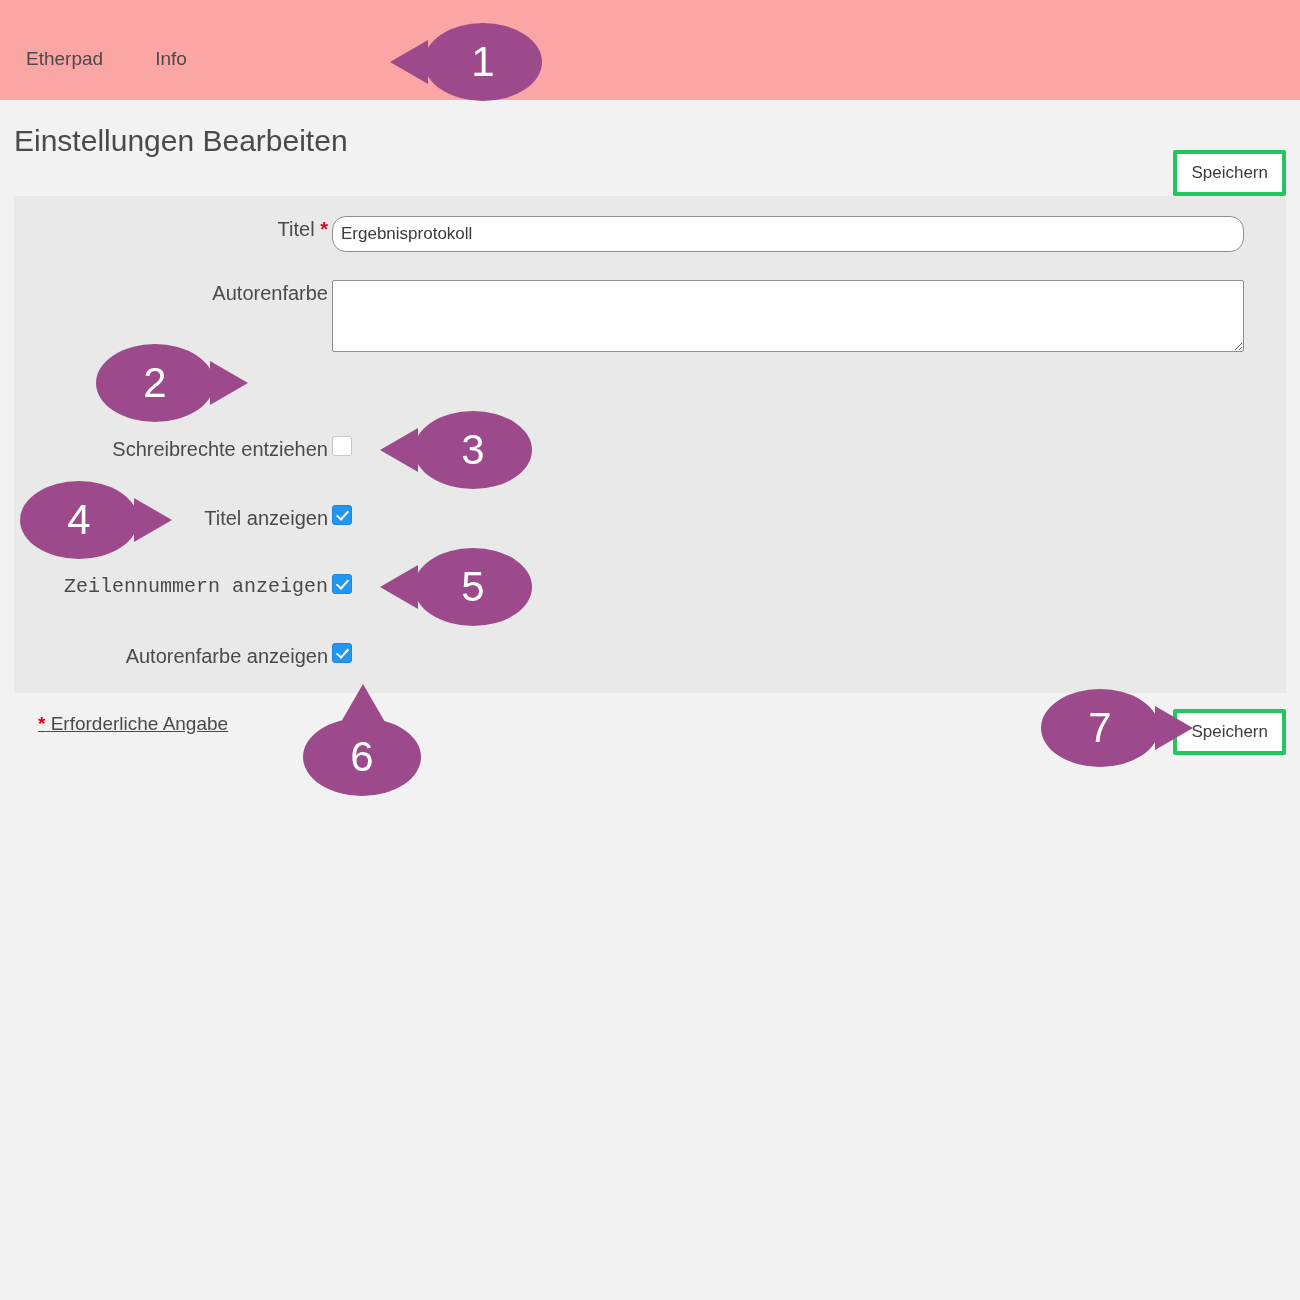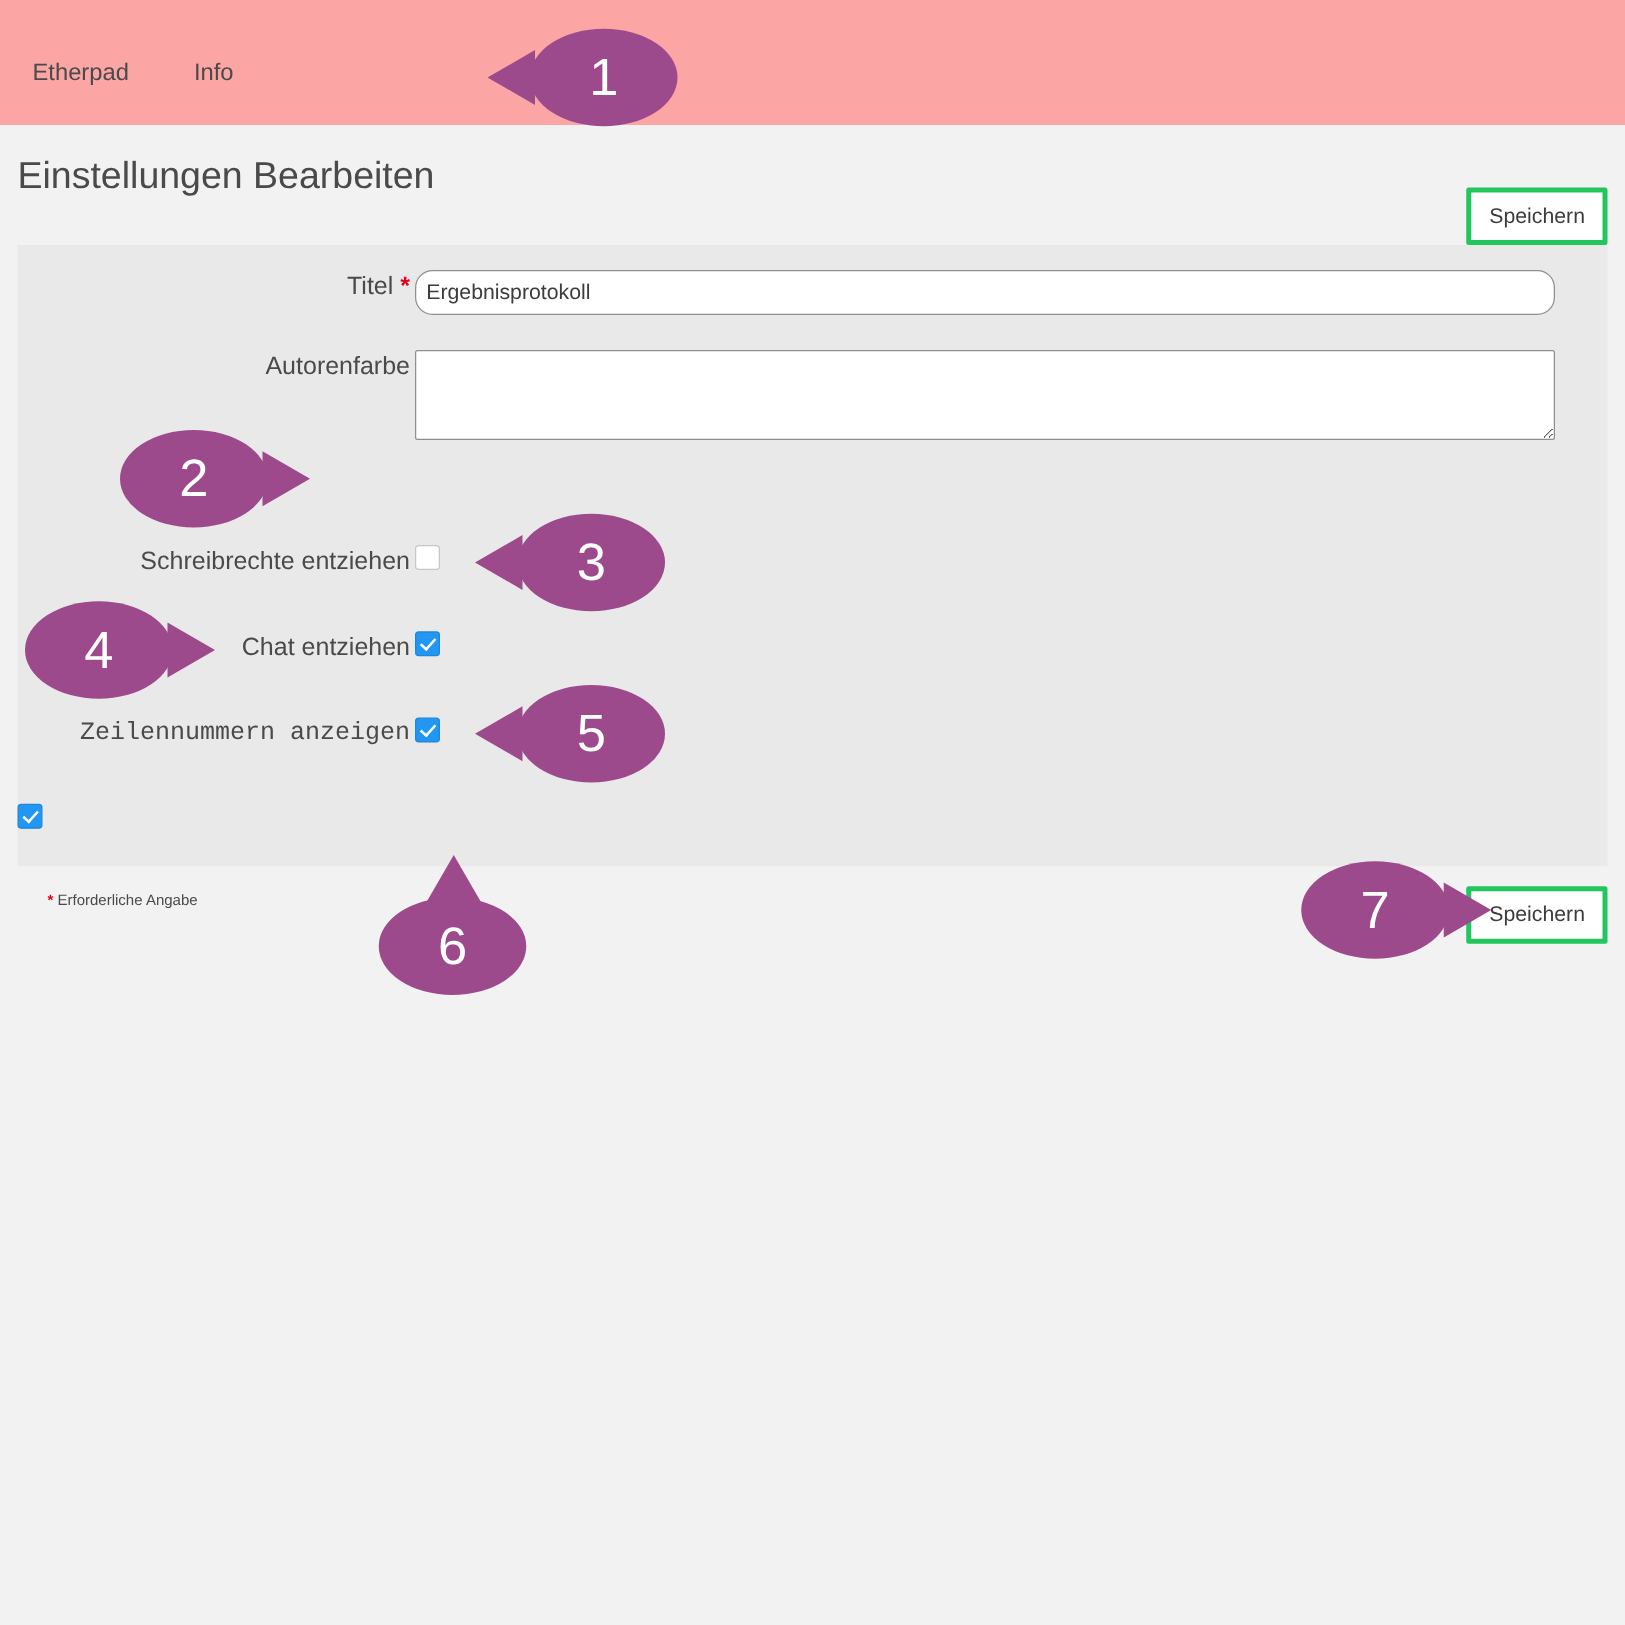--- a/index.html
+++ b/index.html
@@ -168,22 +168,23 @@
     position: absolute;
     left: 0;
     top: 700px;
     width: 1300px;
     height: 70px;
   }
   .req-note {
     position: absolute;
     left: 38px;
     top: 13px;
-    font-size: 12px;
+    font-size: 19px;
     color: #4a4a4a;
+    text-decoration: underline;
   }
   .btn-save-bottom {
     position: absolute;
     right: 14px;
     top: 9px;
   }
 
   
   .callout {
     position: absolute;
@@ -277,30 +278,31 @@
     <textarea class="textarea" placeholder="" style=""></textarea>
   </div>
 
 
   <div class="form-row" style="top:240px;">
     <div class="form-label">Schreibrechte entziehen</div>
     <span class="cb off"></span>
   </div>
 
   <div class="form-row" style="top:309px;">
-    <div class="form-label">Chat entziehen</div>
+    <div class="form-label">Titel anzeigen</div>
     <span class="cb on"></span>
   </div>
 
   <div class="form-row" style="top:378px;font-family:Liberation Mono, monospace;">
     <div class="form-label">Zeilennummern anzeigen</div>
     <span class="cb on"></span>
   </div>
 
   <div class="form-row" style="top:447px;">
+    <div class="form-label">Autorenfarbe anzeigen</div>
     <span class="cb on"></span>
   </div>
 
 </div>
 
 <div class="footer">
   <div class="req-note">
     <span class="req-star">*</span>
     <span>Erforderliche Angabe</span>
   </div>

